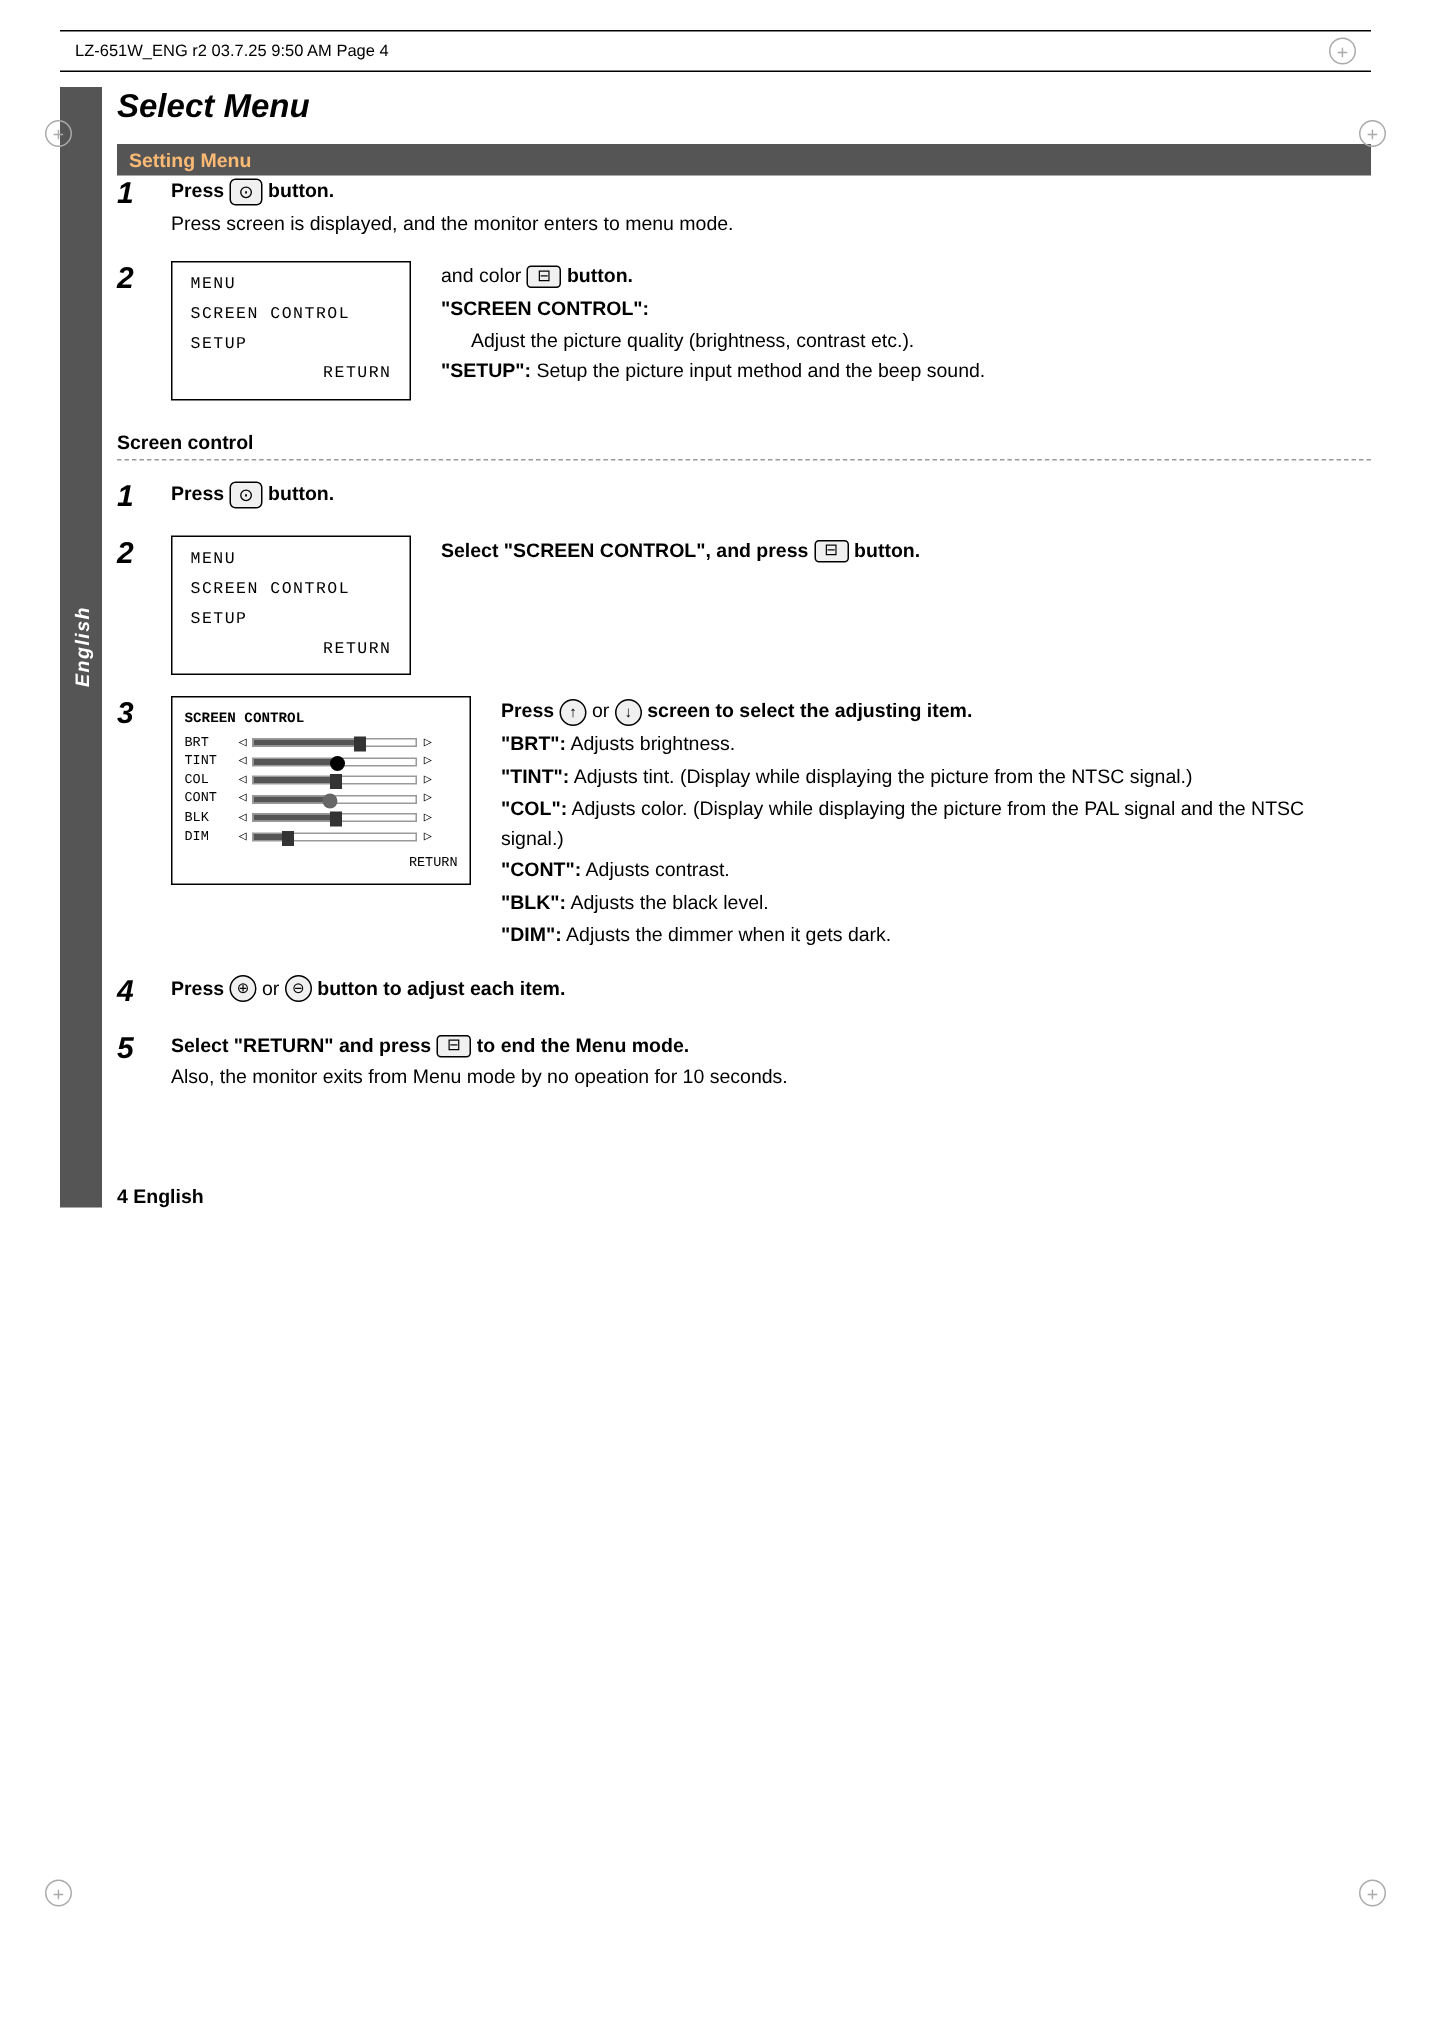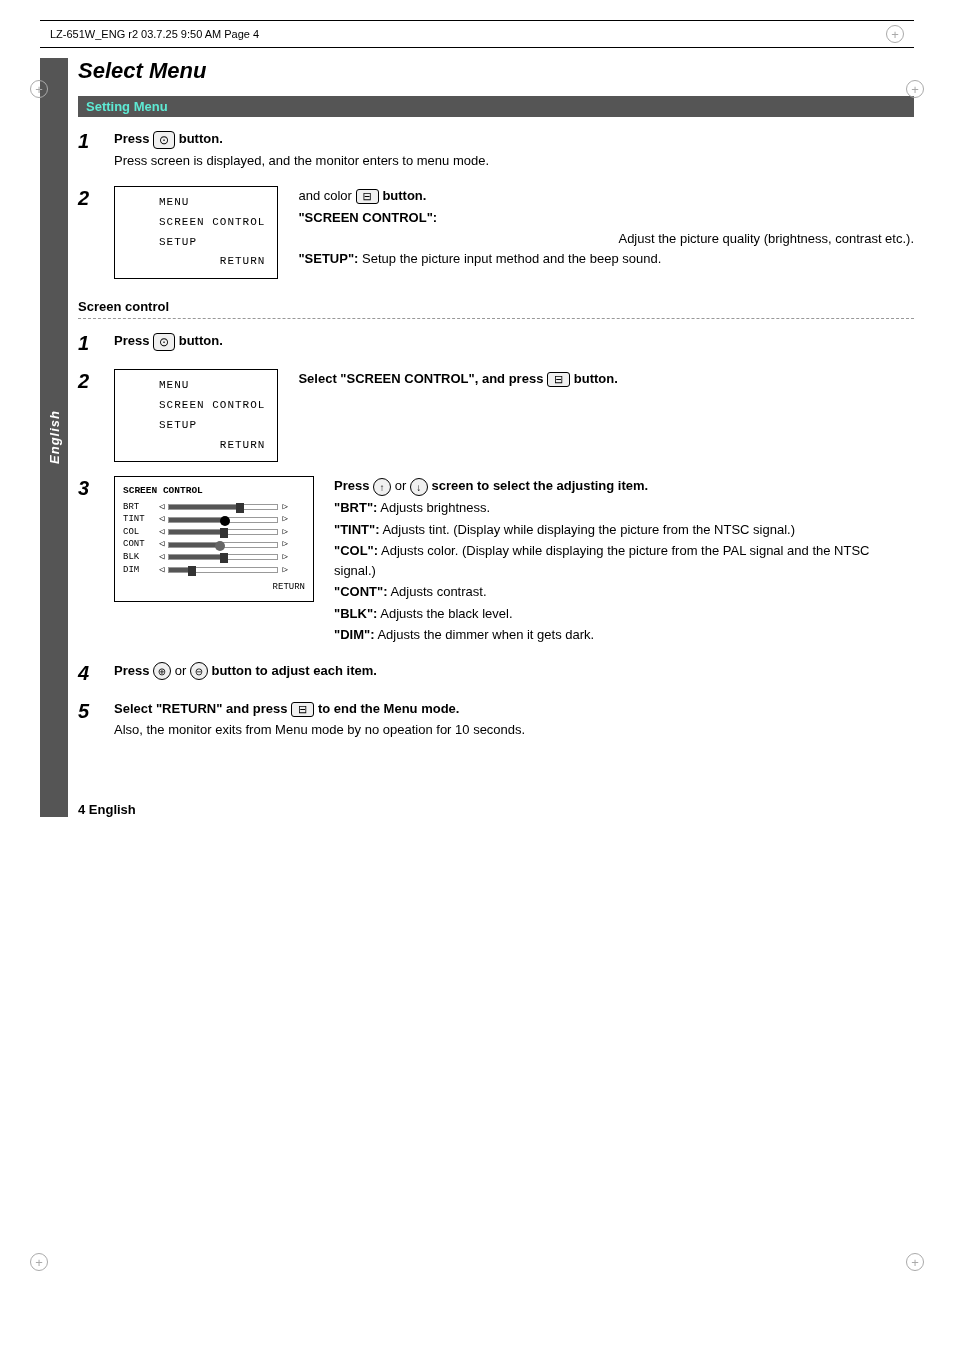--- a/index.html
+++ b/index.html
@@ -73,25 +73,25 @@
     .page-title {
       font-size: 22px;
       font-weight: bold;
       font-style: italic;
       margin-bottom: 12px;
     }
 
     
     .section-header {
       background: #555;
-      color: #5eead4;
+      color: #fdba74;
       padding: 3px 8px;
       font-size: 13px;
       font-weight: bold;
-      margin-bottom: 12px;
+      margin-bottom: 0;
     }
 
     
     .step {
       display: flex;
       gap: 12px;
       margin-bottom: 14px;
       align-items: flex-start;
     }
     .step-number {
@@ -111,21 +111,20 @@
       padding: 6px 12px;
       font-family: 'Courier New', monospace;
       font-size: 11px;
       display: inline-block;
       min-width: 160px;
       line-height: 1.8;
       letter-spacing: 1px;
     }
     .menu-box .menu-item {
       display: block;
-      margin-left: 32px;
     }
     .menu-box .menu-return {
       text-align: right;
     }
 
     
     .screen-ctrl-box {
       border: 1px solid #000;
       padding: 6px 8px;
       font-family: 'Courier New', monospace;
@@ -197,21 +196,20 @@
     }
 
     
     .instr-bold {
       font-weight: bold;
     }
     .instr-indent {
       margin-left: 20px;
       font-size: 13px;
       line-height: 1.5;
-      text-align: right;
     }
 
     
     .screen-control-section {
       margin-top: 20px;
     }
     .screen-control-title {
       font-weight: bold;
       font-size: 13px;
       margin-bottom: 4px;

